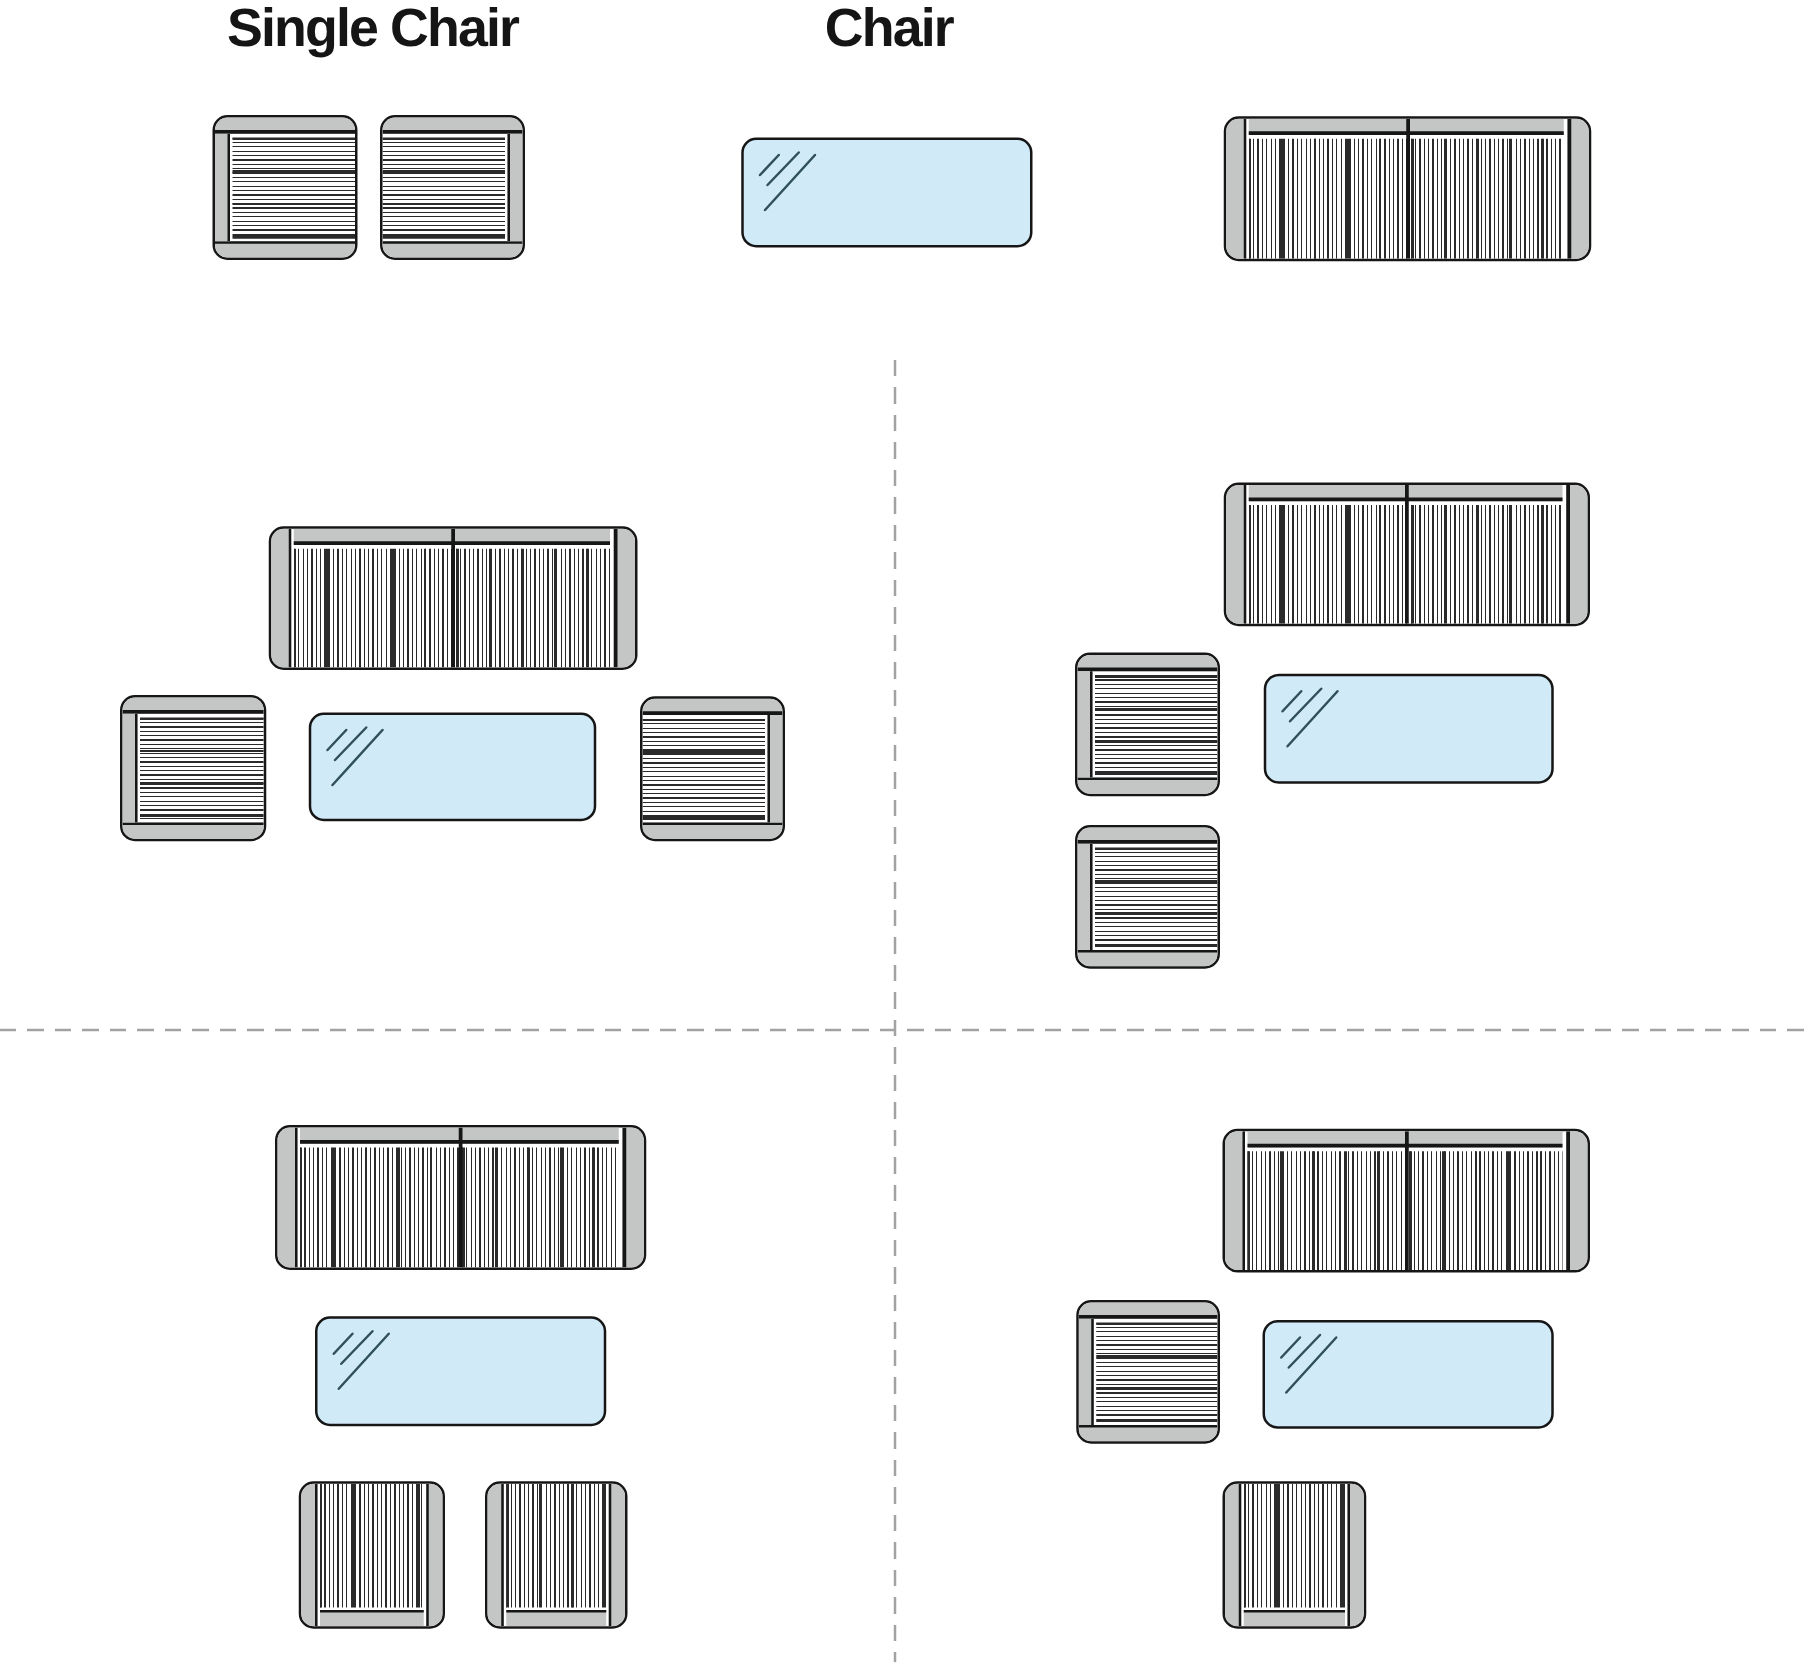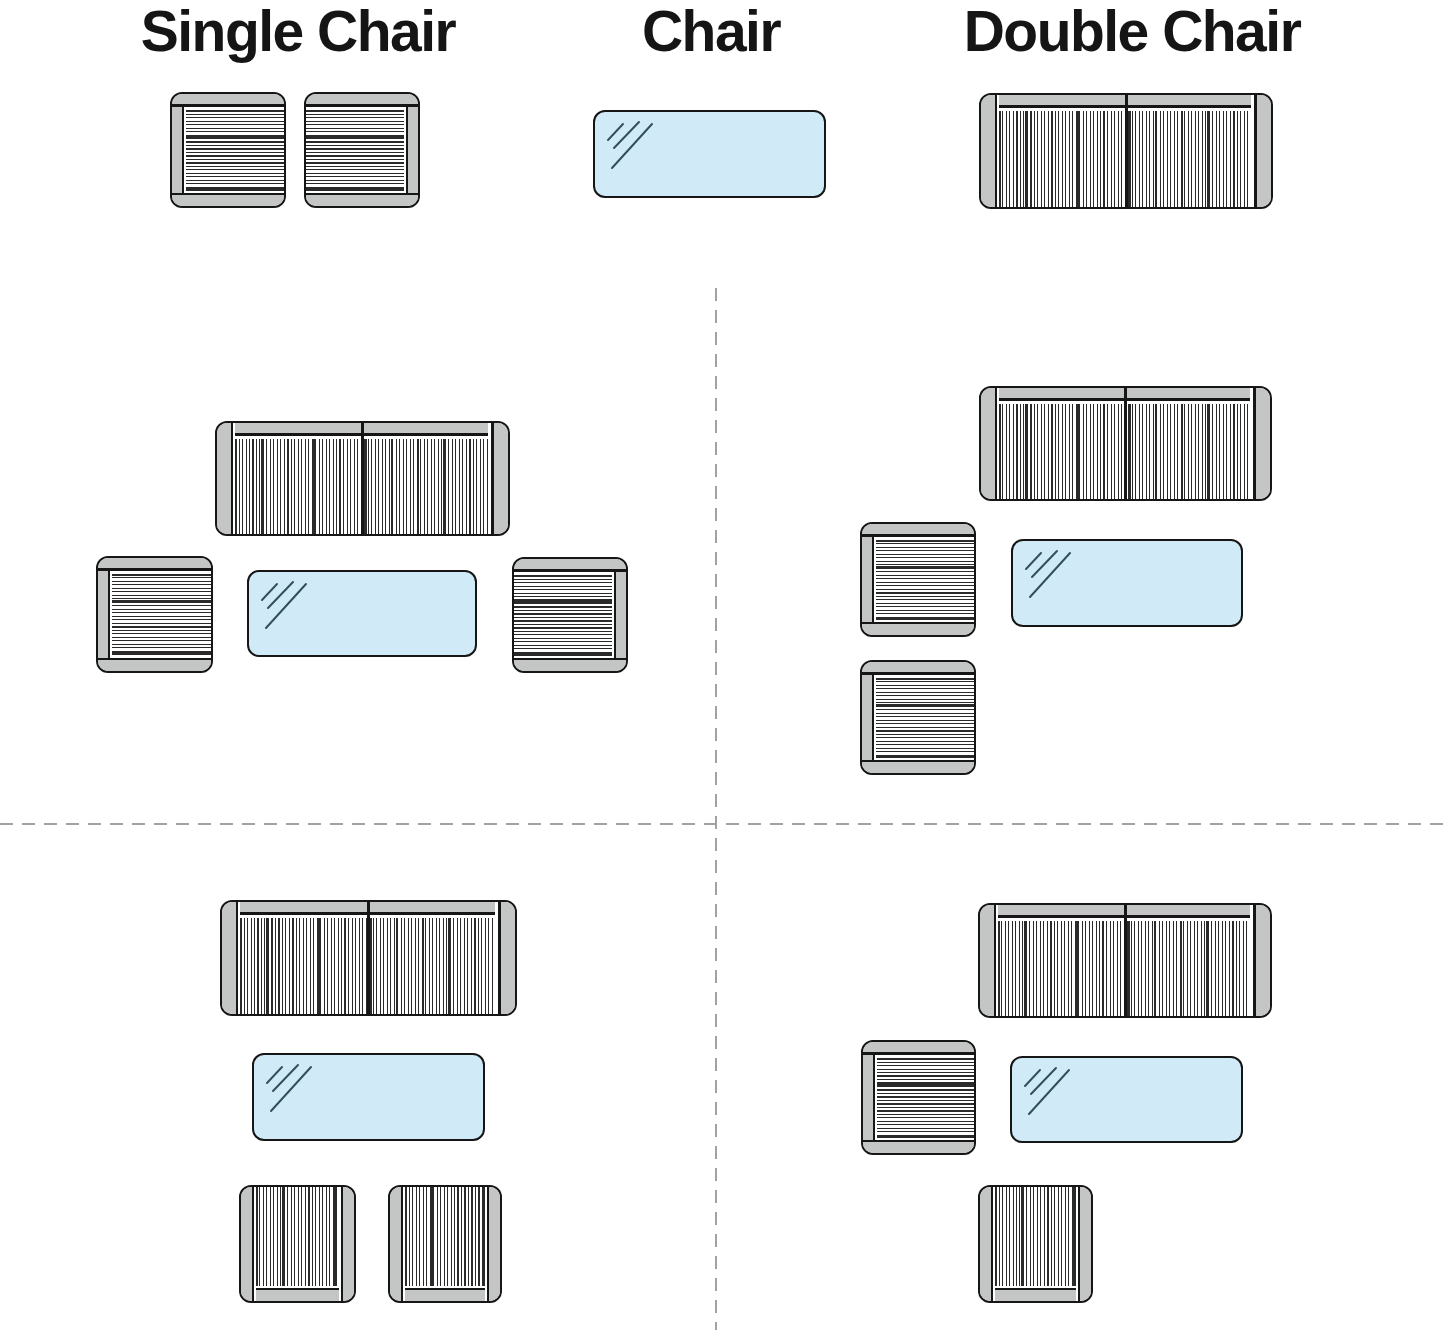--- a/index.html
+++ b/index.html
@@ -15,21 +15,21 @@
                 repeating-linear-gradient(to bottom, var(--stripe) 0 2px, transparent 2px 26px);
     --vstripes: repeating-linear-gradient(to right, var(--stripe) 0 1px, transparent 1px 3.5px),
                 repeating-linear-gradient(to right, var(--stripe) 0 2px, transparent 2px 26px);
   }
   .canvas{
     position:relative; width:1445px; height:1330px; background:var(--bg);
     overflow:hidden; font-family:"Liberation Sans", sans-serif;
   }
   .legend-title{
     position:absolute; top:0px; transform:translateX(-50%);
-    font-size:57px; font-weight:700; letter-spacing:-1.5px; color:#151515;
+    font-size:43px; font-weight:700; letter-spacing:-1.5px; color:#151515;
     white-space:nowrap; line-height:1.1;
   }
   .piece{
     position:absolute; box-sizing:border-box; background:#fff;
     border:2px solid var(--line); border-radius:12px; overflow:hidden;
   }
   .part{position:absolute; box-sizing:border-box;}
 
   
   .single-chair-right .p-top{left:0;right:0;top:0;height:13px;background:var(--gray);border-bottom:3px solid var(--line);}
@@ -64,21 +64,20 @@
   .divider{position:absolute;}
   .divider-h{height:2px;background:repeating-linear-gradient(to right, var(--div) 0 13px, transparent 13px 22px);}
   .divider-v{width:2px;background:repeating-linear-gradient(to bottom, var(--div) 0 13px, transparent 13px 22px);}
 </style>
 </head>
 <body>
 
 <div class="canvas">
   <div class="legend-title" style="left:298px">Single Chair</div>
   <div class="legend-title" style="left:711px">Chair</div>
-  <div class="legend-title" style="left:1132px">Double Chair</div>
   <div id="stage">
       <div class="piece single-chair-right" style="left: 170px; top: 92px; width: 116px; height: 116px;">
         <div class="part p-top"></div>
         <div class="part p-bottom"></div>
         <div class="part p-side"></div>
         <div class="part p-seat"></div>
       </div>
       <div class="piece single-chair-left" style="left: 304px; top: 92px; width: 116px; height: 116px;">
         <div class="part p-top"></div>
         <div class="part p-bottom"></div>

